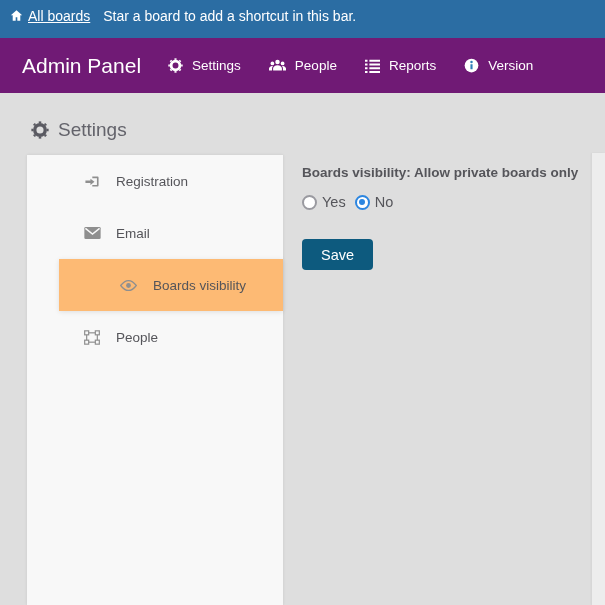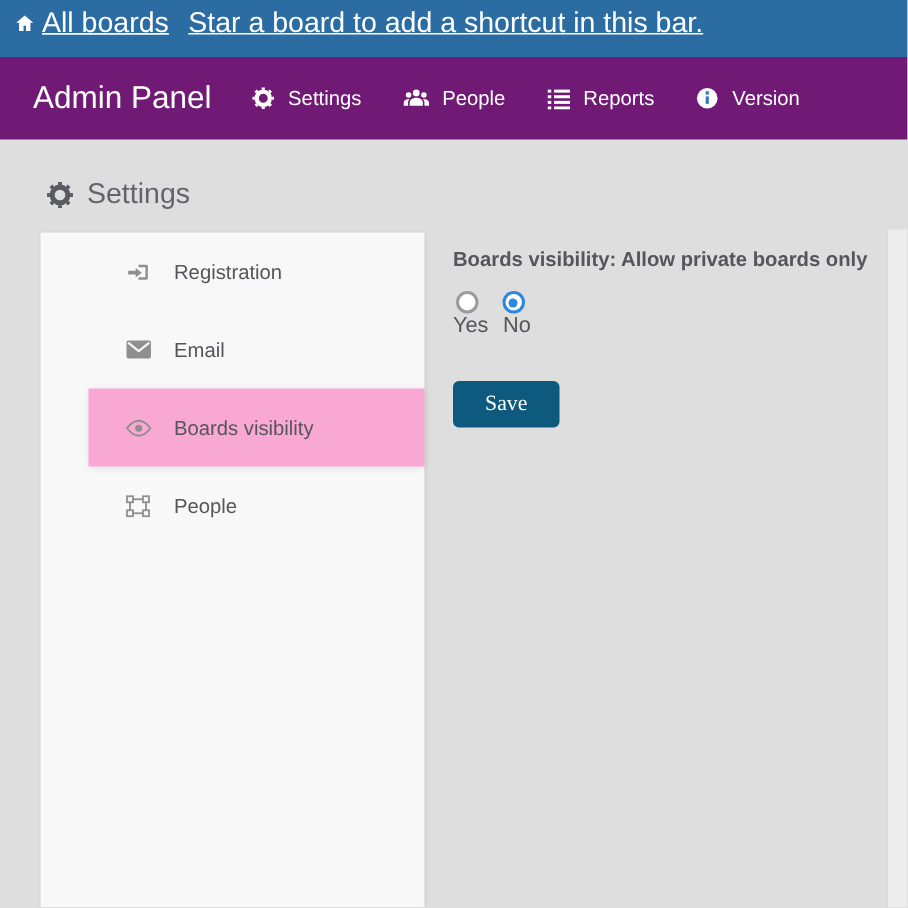--- a/index.html
+++ b/index.html
@@ -14,22 +14,21 @@
   svg { display: block; }
 
   
   .topbar {
     height: 38px;
     background: #2b6da3;
     color: #fff;
     display: flex;
     align-items: center;
     padding: 0 10px 7px 10px;
-    font-size: 19px;
-    text-decoration: underline;
+    font-size: 14px;
   }
   .home-link {
     color: #fff;
     display: flex;
     align-items: center;
     gap: 5px;
     text-decoration: underline;
     cursor: pointer;
     white-space: nowrap;
   }
@@ -95,41 +94,42 @@
   }
   .side-item .icon {
     width: 18px;
     margin-left: 24px;
     margin-right: 15px;
     color: #8f8f8f;
     display: flex;
     justify-content: center;
   }
   .side-item.active {
-    background: #f9a8d4;
+    background: #fdba74;
     box-shadow: 0 1px 5px rgba(0,0,0,0.10);
     position: relative;
+    justify-content: center;
   }
 
   
   .content { position: absolute; left: 302px; top: 165px; width: 290px; }
   .question {
     font-weight: bold;
     font-size: 13.5px;
     color: #55555a;
     white-space: nowrap;
   }
   .radio-row {
     margin-top: 14px;
     display: flex;
     align-items: center;
     font-size: 14.5px;
     color: #55555a;
   }
-  .radio-option { display: flex; align-items: center; cursor: pointer; flex-direction: column; }
+  .radio-option { display: flex; align-items: center; cursor: pointer; }
   .radio-option + .radio-option { margin-left: 9px; }
   .radio {
     width: 15px; height: 15px;
     border-radius: 50%;
     border: 2px solid #9a9aa0;
     background: #fff;
     margin-right: 5px;
     position: relative;
   }
   .radio.checked { border-color: #2d86e0; }
@@ -141,21 +141,21 @@
     border-radius: 50%;
     background: #2d86e0;
   }
   .save-btn {
     margin-top: 29px;
     background: #0d5a7e;
     color: #fff;
     border: none;
     border-radius: 4px;
     font-size: 14.5px;
-    font-family: Liberation Serif, serif;
+    font-family: Liberation Sans, sans-serif;
     width: 71px; height: 31px;
     cursor: pointer;
   }
 
   
   .right-strip {
     position: absolute;
     right: 0; top: 153px; bottom: 0;
     width: 13px;
     background: #ededed;

